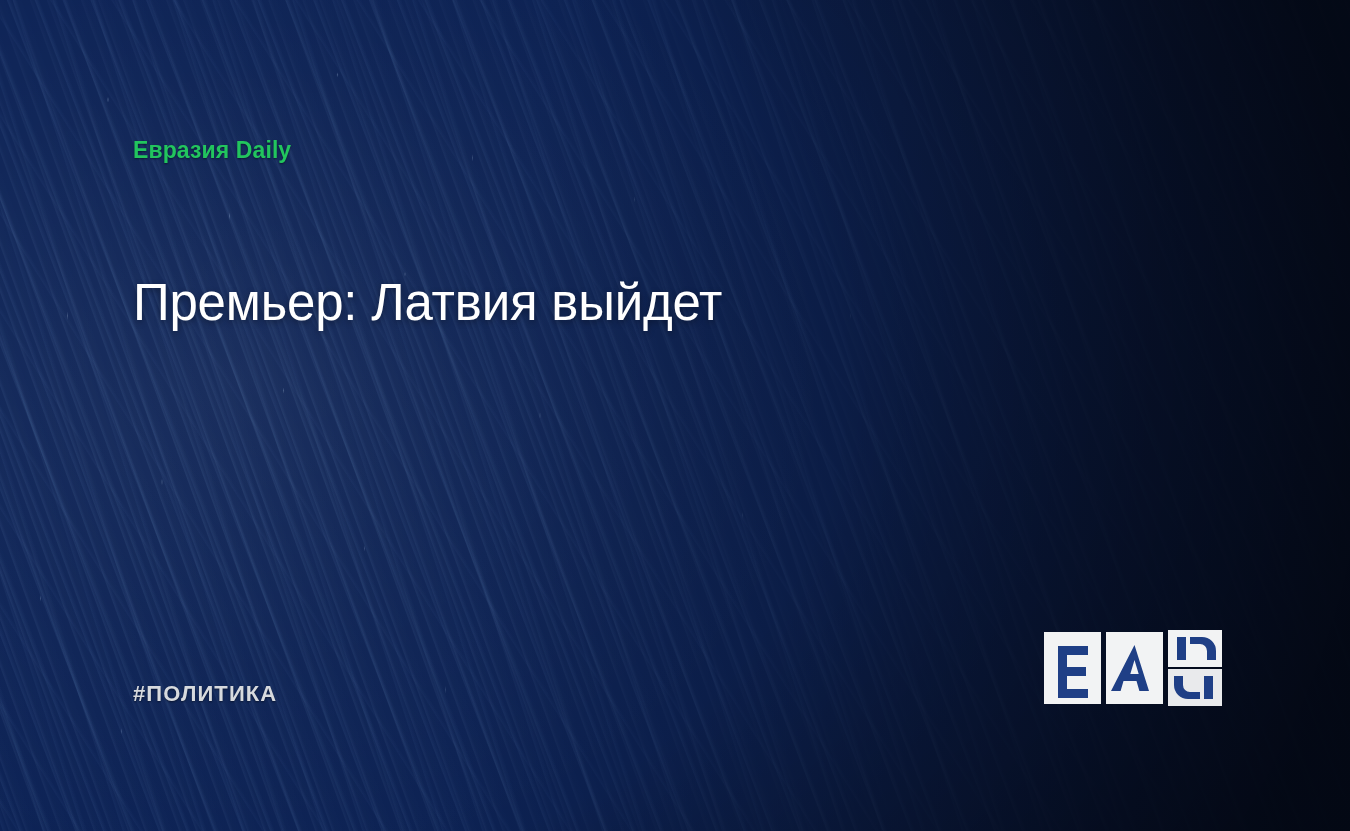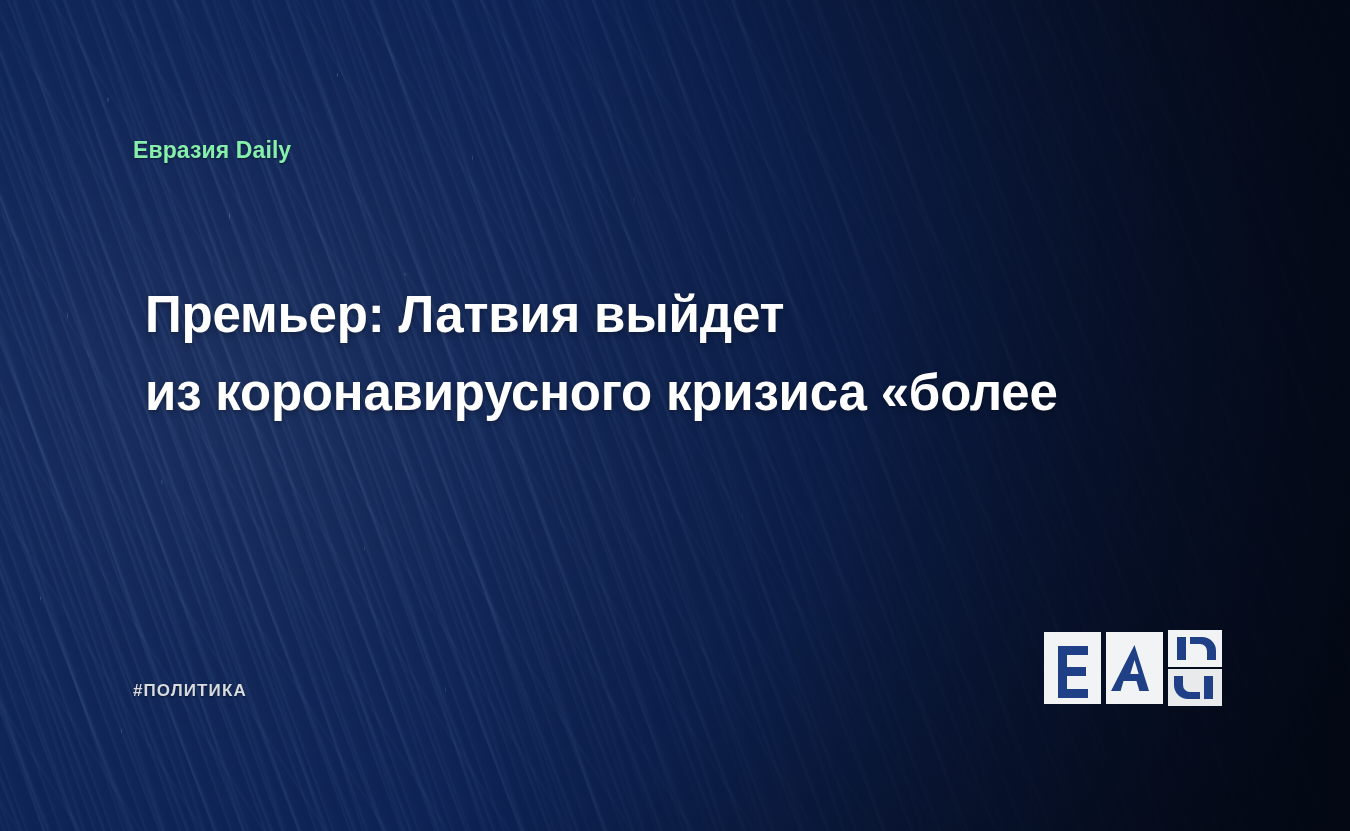--- a/index.html
+++ b/index.html
@@ -132,45 +132,45 @@
     height: 100%;
   }
 
   .brand {
     position: absolute;
     left: 133px;
     top: 137px;
     font-size: 23px;
     font-weight: bold;
     letter-spacing: .1px;
-    color: #86efac;
+    color: #22c55e;
     text-shadow: 0 1px 2px rgba(0,0,0,.45);
     white-space: nowrap;
   }
 
   .headline {
     position: absolute;
     left: 133px;
     top: 264px;
     width: 1010px;
-    margin: 12px;
+    margin: 0;
     color: #ffffff;
     font-size: 51px;
-    font-weight: bold;
+    font-weight: normal;
     line-height: 78px;
     letter-spacing: -0.2px;
     text-shadow: 0 2px 6px rgba(0,0,0,.35);
   }
   .headline .hl-line { display: block; white-space: nowrap; }
 
   .category {
     position: absolute;
     left: 133px;
     top: 681px;
-    font-size: 17px;
+    font-size: 22px;
     font-weight: bold;
     letter-spacing: 1.1px;
     color: #d7dade;
     text-shadow: 0 1px 2px rgba(0,0,0,.45);
     white-space: nowrap;
   }
 
   
   .logo {
     position: absolute;
@@ -196,21 +196,20 @@
   <div class="speckle"></div>
   <div class="bg-dark-right"></div>
   <div class="bg-vignette"></div>
 
   <div class="content">
 
     <div class="brand">Евразия Daily</div>
 
     <h1 class="headline">
       <span class="hl-line">Премьер: Латвия выйдет</span>
-      <span class="hl-line">из коронавирусного кризиса «более</span>
     </h1>
 
     <div class="category">#ПОЛИТИКА</div>
 
     <div class="logo">
       <span class="sr">EADaily</span>
       <svg width="178" height="78" viewBox="0 0 178 78" xmlns="http://www.w3.org/2000/svg" aria-hidden="true">
 
         <g>
           <rect x="0" y="2" width="57" height="72" fill="#f2f3f4"></rect>

